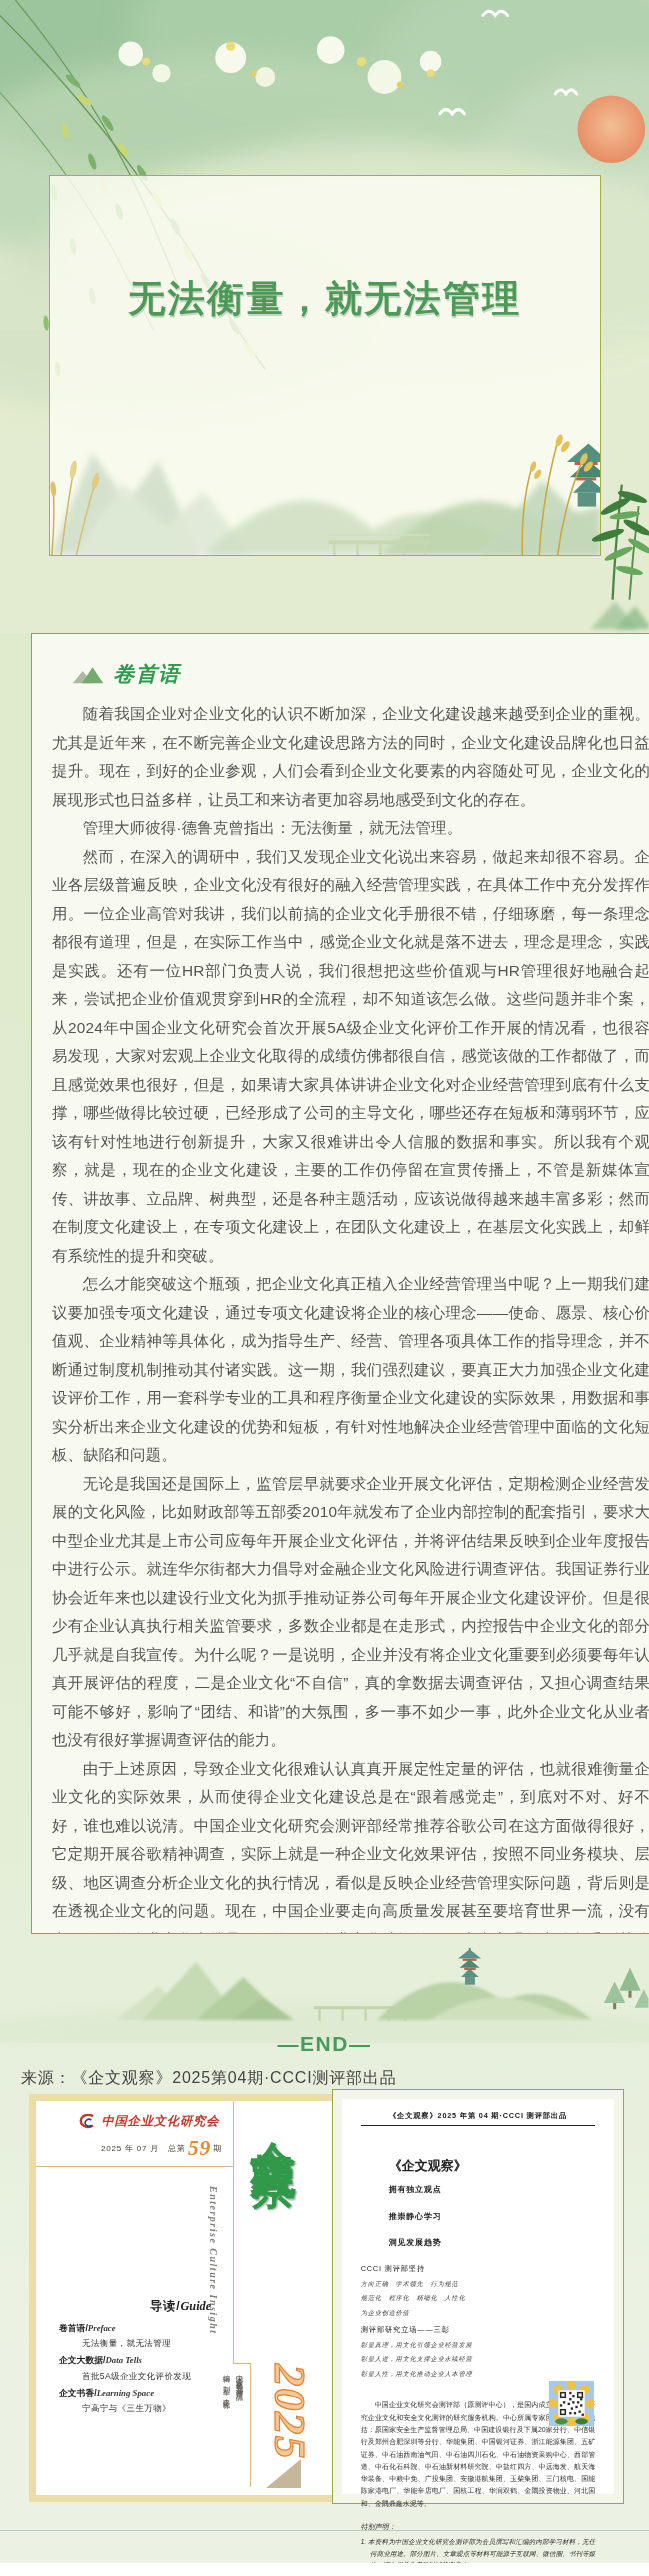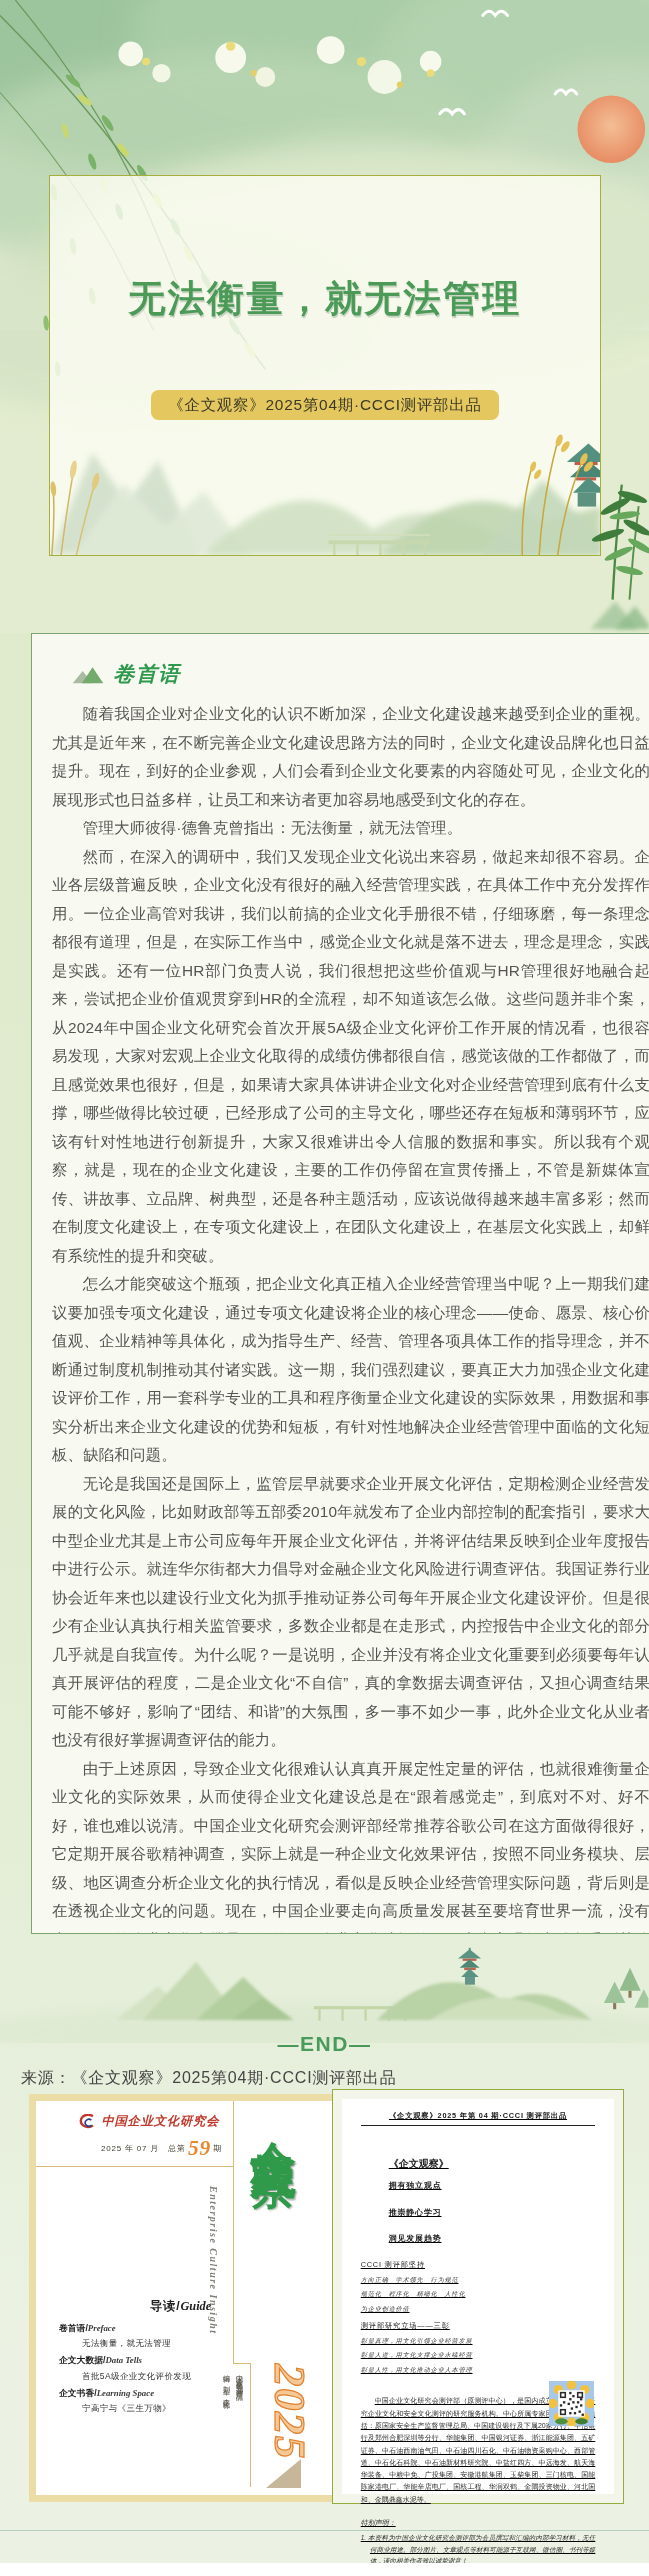--- a/index.html
+++ b/index.html
@@ -83,26 +83,26 @@
   .cov-guide .cn { font-weight:bold; letter-spacing:0.8px; }
   .cov-guide .en { font-family:"Liberation Serif", serif; font-style:italic; font-weight:bold; }
   .cov-toc { position:absolute; left:23px; top:222px; width:165px; }
   .toc-entry { margin-bottom:5.4px; }
   .toc-label { font-size:8.8px; font-weight:bold; color:#1d1d1d; }
   .toc-label .en { font-family:"Liberation Serif", serif; font-style:italic; font-weight:bold; color:#3a3a3a; }
   .toc-item { font-size:8.5px; color:#333; margin:3.1px 0 0 23px; letter-spacing:0.4px; }
   
   .docpage {
     position:absolute; left:332px; top:2089px; width:292px; height:415px;
-    border:1.2px solid #93ad3c; background:#f3f5ea; padding:9.2px;text-decoration:underline;
+    border:1.2px solid #93ad3c; background:#f3f5ea; padding:9.2px;
   }
   .dp-inner { position:relative; width:100%; height:100%; background:#ffffff; padding:12.3px 18.5px; color:#333; }
   .dp-header { text-align:center; font-size:7.3px; font-weight:bold; color:#191919; letter-spacing:0.8px; }
   .dp-rule { border-top:1.2px solid #222; margin-top:3.8px; }
-  .dp-brand { margin-top:31px; margin-left:28px; font-size:10px; font-weight:bold; color:#222; }
+  .dp-brand { margin-top:31px; margin-left:28px; font-size:13px; font-weight:bold; color:#222; }
   .dp-cols { display:flex; margin-top:9.2px;flex-direction:column; }
   .dp-left { width:98px; padding-left:28px; }
   .dp-left div { font-size:8px; font-weight:bold; color:#222; margin-bottom:15.4px; letter-spacing:0.8px; }
   .dp-right { flex:1; }
   .dp-right .hd { font-size:7.3px; color:#222; margin-bottom:6.2px; letter-spacing:0.8px; }
   .dp-right .ln { font-size:6.2px; font-style:italic; color:#3a3a3a; margin-bottom:5.4px; letter-spacing:0.8px; }
   .dp-stand { margin-top:7px; }
   .dp-intro { margin-top:15.4px; font-size:7px; line-height:12.3px; color:#2e2e2e; text-align:justify; text-indent:2em; }
   .dp-statement-title { margin-top:12.3px; font-size:7px; font-style:italic; color:#2e2e2e; }
   .dp-statements div { font-size:6.5px; font-style:italic; color:#2e2e2e; line-height:11.5px; margin-top:3.8px; padding-left:9.2px; text-indent:-9.2px; text-align:justify; }
@@ -257,23 +257,20 @@
         <g>
           <path d="M14 493 Q22 430 30 385" stroke="#d3b969" stroke-width="2" fill="none"></path>
           <path d="M34 493 Q46 440 58 400" stroke="#d8c27a" stroke-width="2" fill="none"></path>
           <path d="M2 493 Q6 450 4 410" stroke="#cdb25e" stroke-width="2" fill="none"></path>
           <ellipse cx="30" cy="382" rx="4" ry="12" fill="#e7d28e" transform="rotate(10 30 382)"></ellipse>
           <ellipse cx="59" cy="397" rx="4" ry="11" fill="#e2ca7f" transform="rotate(14 59 397)"></ellipse>
           <ellipse cx="4" cy="407" rx="3.5" ry="10" fill="#dcc268" transform="rotate(-6 4 407)"></ellipse>
         </g>
       </svg>
       <div class="hero-title">无法衡量，就无法管理</div>
-      <div class="hero-badge-wrap">
-        <span class="hero-badge">《企文观察》2025第04期·CCCI测评部出品</span>
-      </div>
     </div>
 
     <svg width="92" height="131" viewBox="0 0 120 170" style="position:absolute;left:562px;top:469px">
       <path d="M66 170 Q70 90 78 20" stroke="#4b8745" stroke-width="3" fill="none"></path>
       <path d="M88 170 Q92 110 100 48" stroke="#57904f" stroke-width="2.5" fill="none"></path>
       <g fill="#3f7d3c">
         <ellipse cx="70" cy="48" rx="22" ry="5" transform="rotate(-28 70 48)"></ellipse>
         <ellipse cx="92" cy="36" rx="20" ry="5" transform="rotate(18 92 36)"></ellipse>
         <ellipse cx="60" cy="86" rx="22" ry="5" transform="rotate(-18 60 86)"></ellipse>
         <ellipse cx="98" cy="76" rx="20" ry="5" transform="rotate(28 98 76)"></ellipse>

